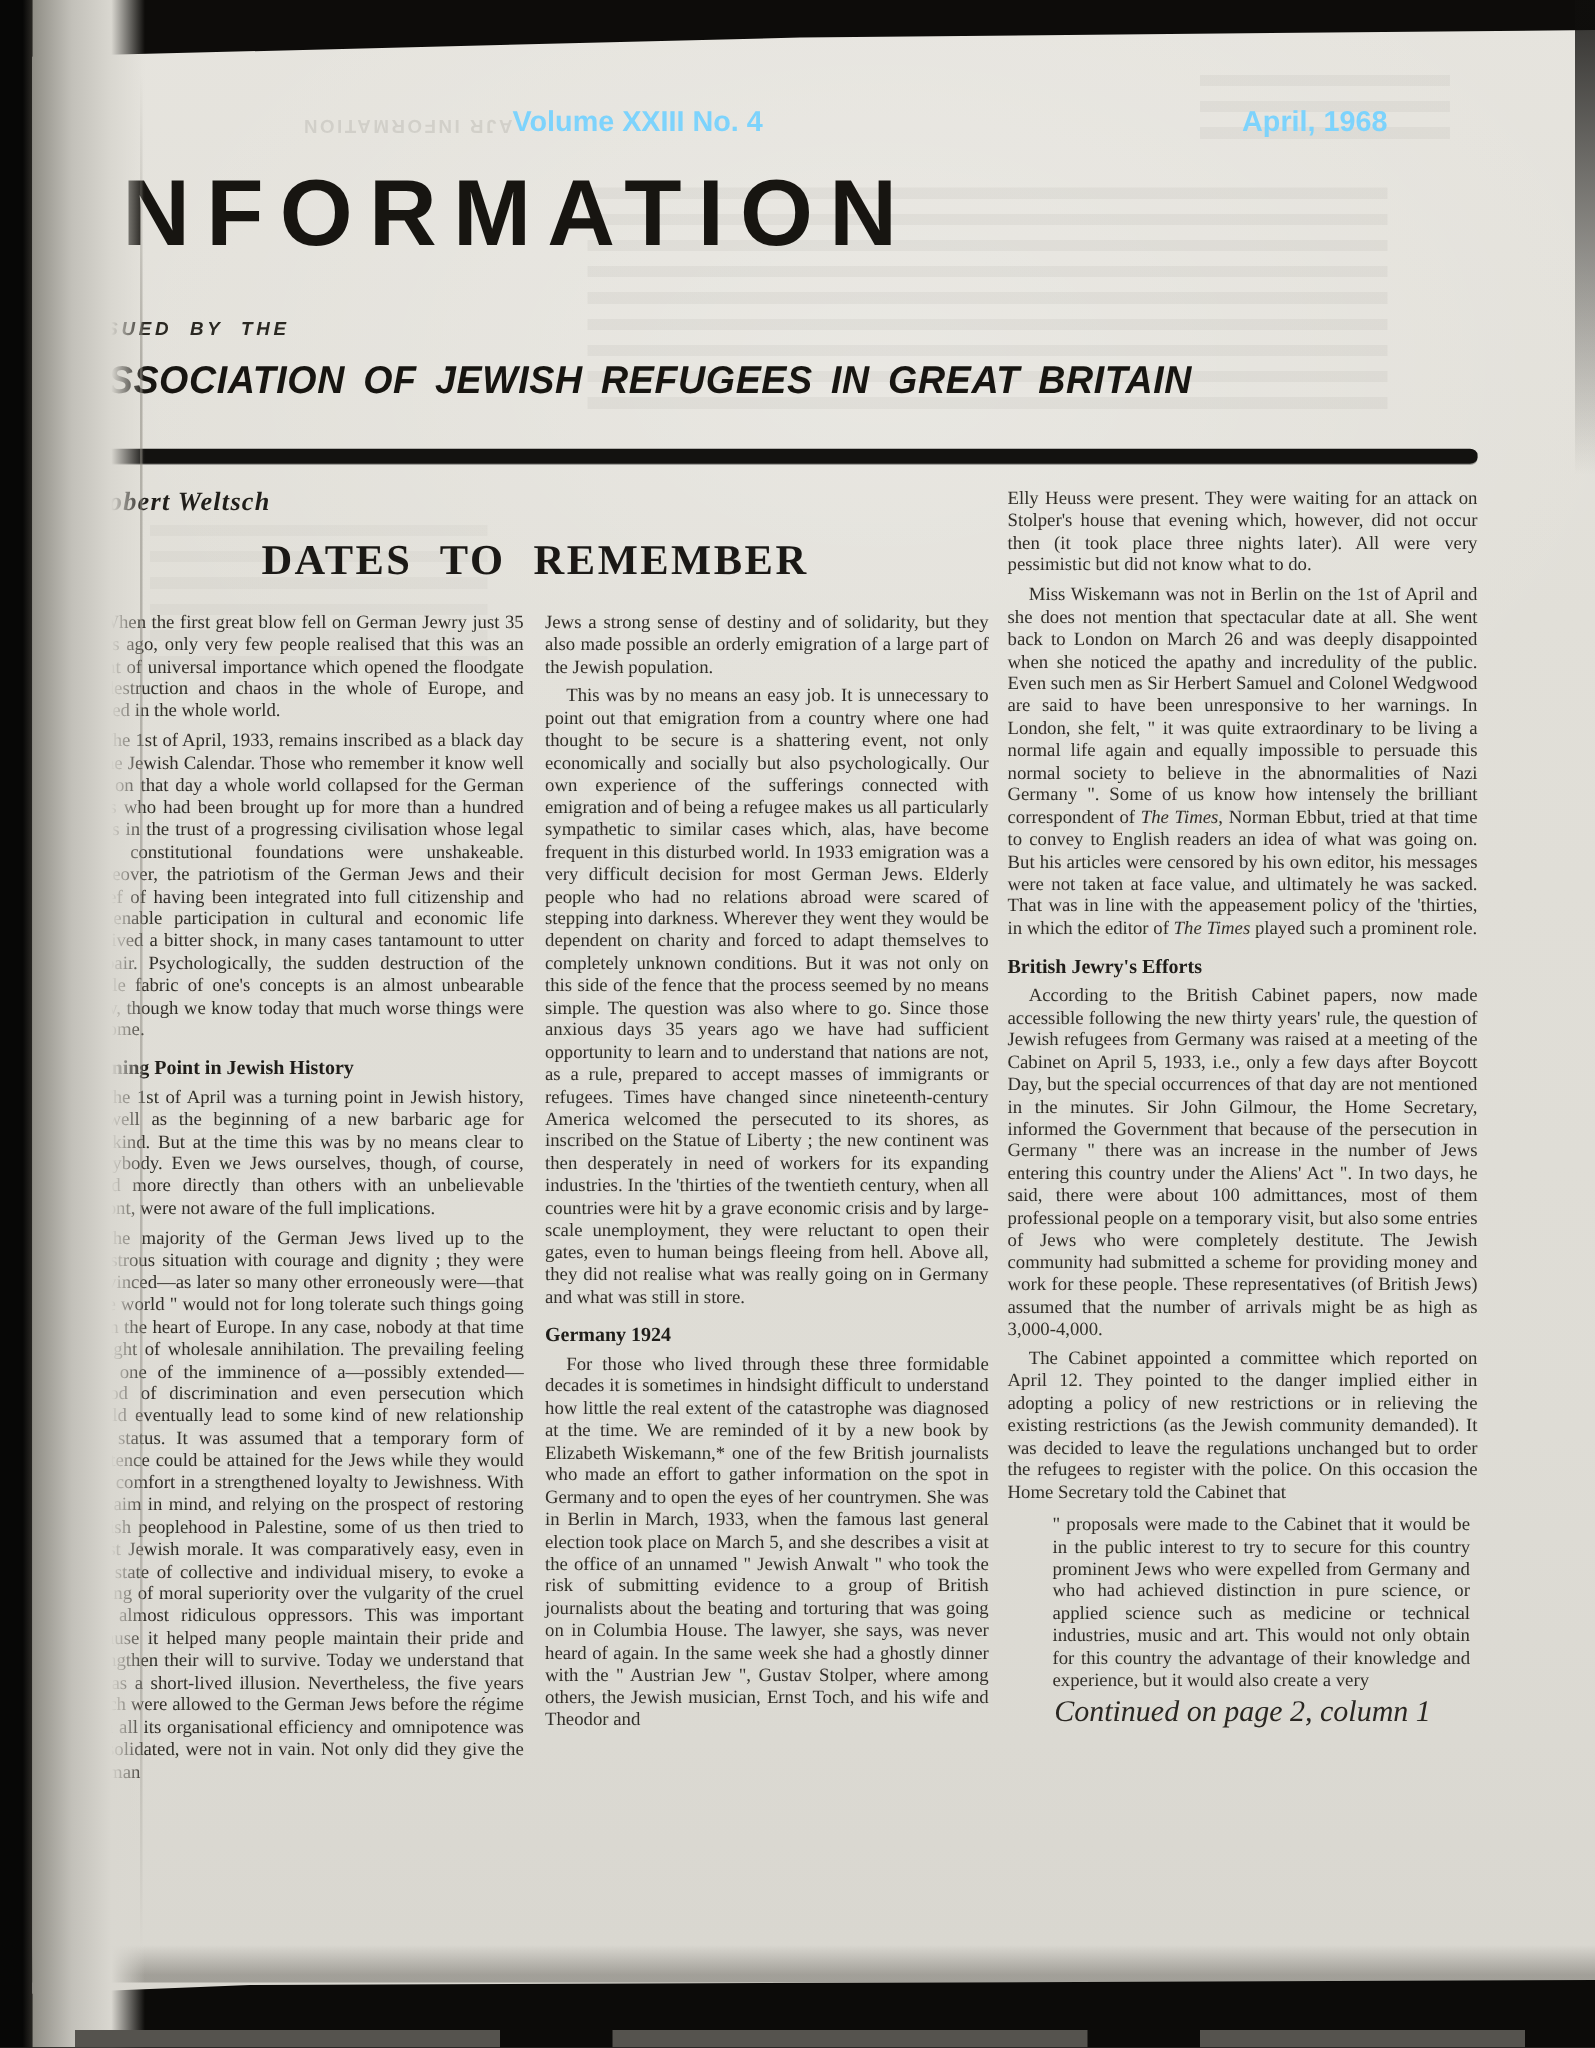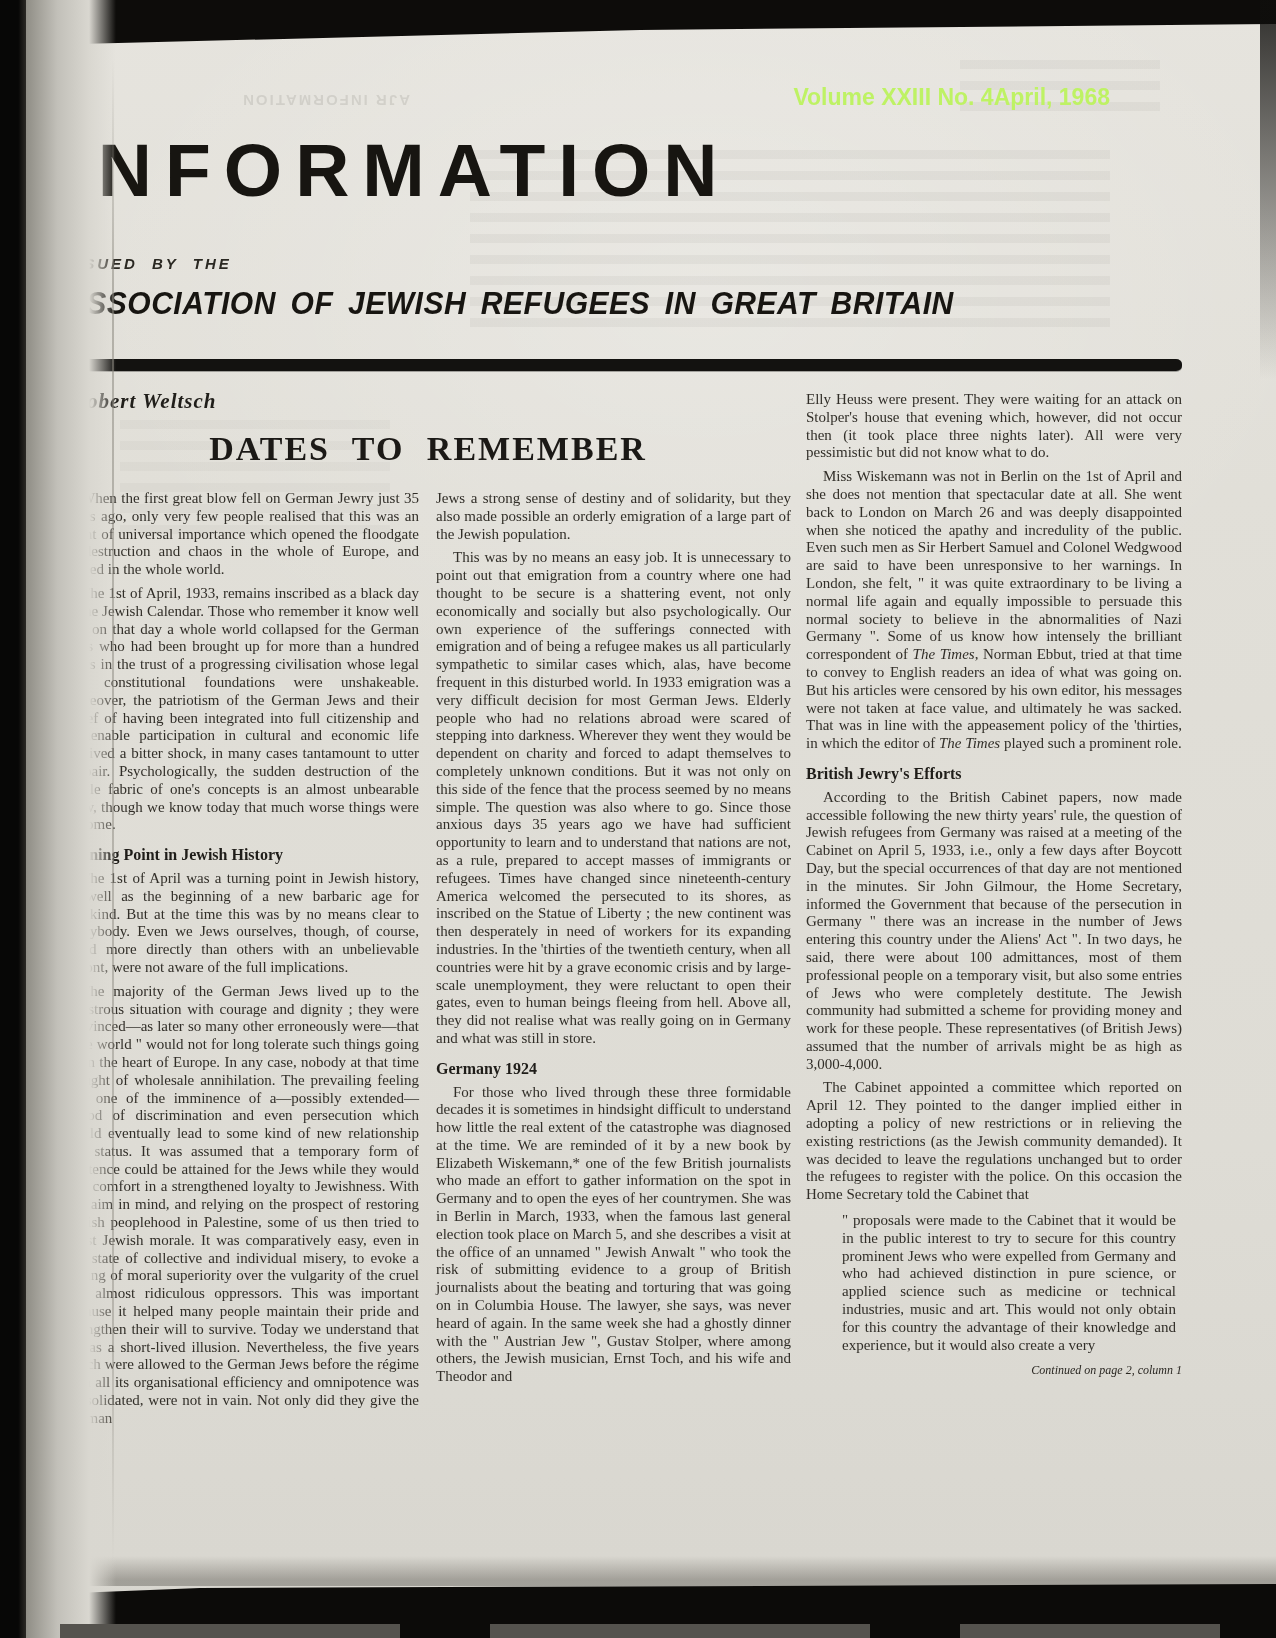--- a/index.html
+++ b/index.html
@@ -40,22 +40,22 @@
     font-family:"Liberation Sans", sans-serif; font-weight:bold; font-size:15px; letter-spacing:2px;
   }
   .ghost-block { position:absolute; opacity:0.10; pointer-events:none;
     background:repeating-linear-gradient(180deg, rgba(70,66,58,0.55) 0 9px, rgba(70,66,58,0) 9px 21px); }
   .g1 { left:470px; top:150px; width:640px; height:185px; }
   .g2 { left:960px; top:60px;  width:200px; height:60px; }
   .g3 { left:120px; top:420px; width:270px; height:120px; opacity:0.07; }
 
   
   .content { position:absolute; left:64px; top:84px; width:1118px; color:#2e2b26; }
-  .issue-row { display:flex; justify-content:flex-end; padding-left:346px; padding-right:72px;
-    font-family:"Liberation Sans", sans-serif; font-weight:bold; font-size:23px; color:#bef264; }
+  .issue-row { display:flex; justify-content:space-between; padding-left:346px; padding-right:72px;
+    font-family:"Liberation Sans", sans-serif; font-weight:bold; font-size:23px; color:#7dd3fc; }
   .masthead { display:flex; height:244px; }
   .logo { width:346px; position:relative; }
   .logo-text {
     font-family:"Liberation Sans", sans-serif; font-weight:bold;
     font-size:292px; line-height:0.78; letter-spacing:-14px; color:#151310;
     transform:scaleX(0.68); transform-origin:left top; display:inline-block; margin-top:6px;
   }
   .mast-right { flex:1; font-family:"Liberation Sans", sans-serif; color:#171511; }
   .mast-title { font-weight:bold; font-size:75px; letter-spacing:13px; margin-top:16px; white-space:nowrap; }
   .issued-by { font-style:italic; font-size:15px; letter-spacing:3px; word-spacing:7px; font-weight:bold; margin-top:42px; color:#2a2822; }
@@ -74,21 +74,21 @@
 
   
   .blk { font-size:15px; line-height:17.8px; text-align:justify; color:#312e28; }
   .para { text-indent:17px; margin:0; }
   .noindent { text-indent:0; }
   .para + .para, .subhead + .para { margin-top:6px; }
   .subhead { text-align:left; font-weight:bold; font-size:16px; color:#1f1d19; margin:12px 0 6px 0; text-indent:0; }
   .quote { margin:8px 6px 4px 36px; text-indent:0; }
   .footnote { font-size:12.5px; line-height:14.5px; margin-top:10px; text-align:left; }
   .footnote .bd { font-weight:bold; }
-  .continued { text-align:right; font-style:italic; font-size:12px; margin-top:8px; text-indent:0; color:#2a2722; }
+  .continued { text-align:center; font-style:italic; font-size:24px; margin-top:8px; text-indent:0; color:#2a2722; }
   .it { font-style:italic; }
   .bd { font-weight:bold; }
 </style>
 </head>
 <body>
 
 <div class="scan">
   <div class="paper"></div>
 
   <div class="ghost-block g1"></div>

